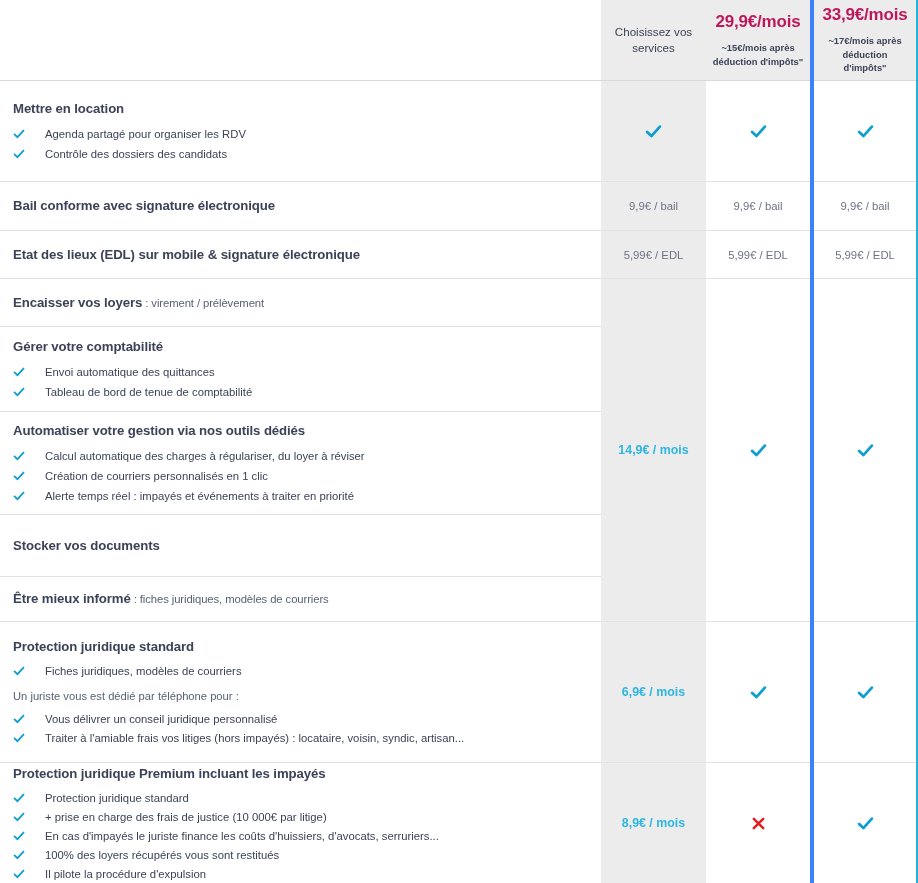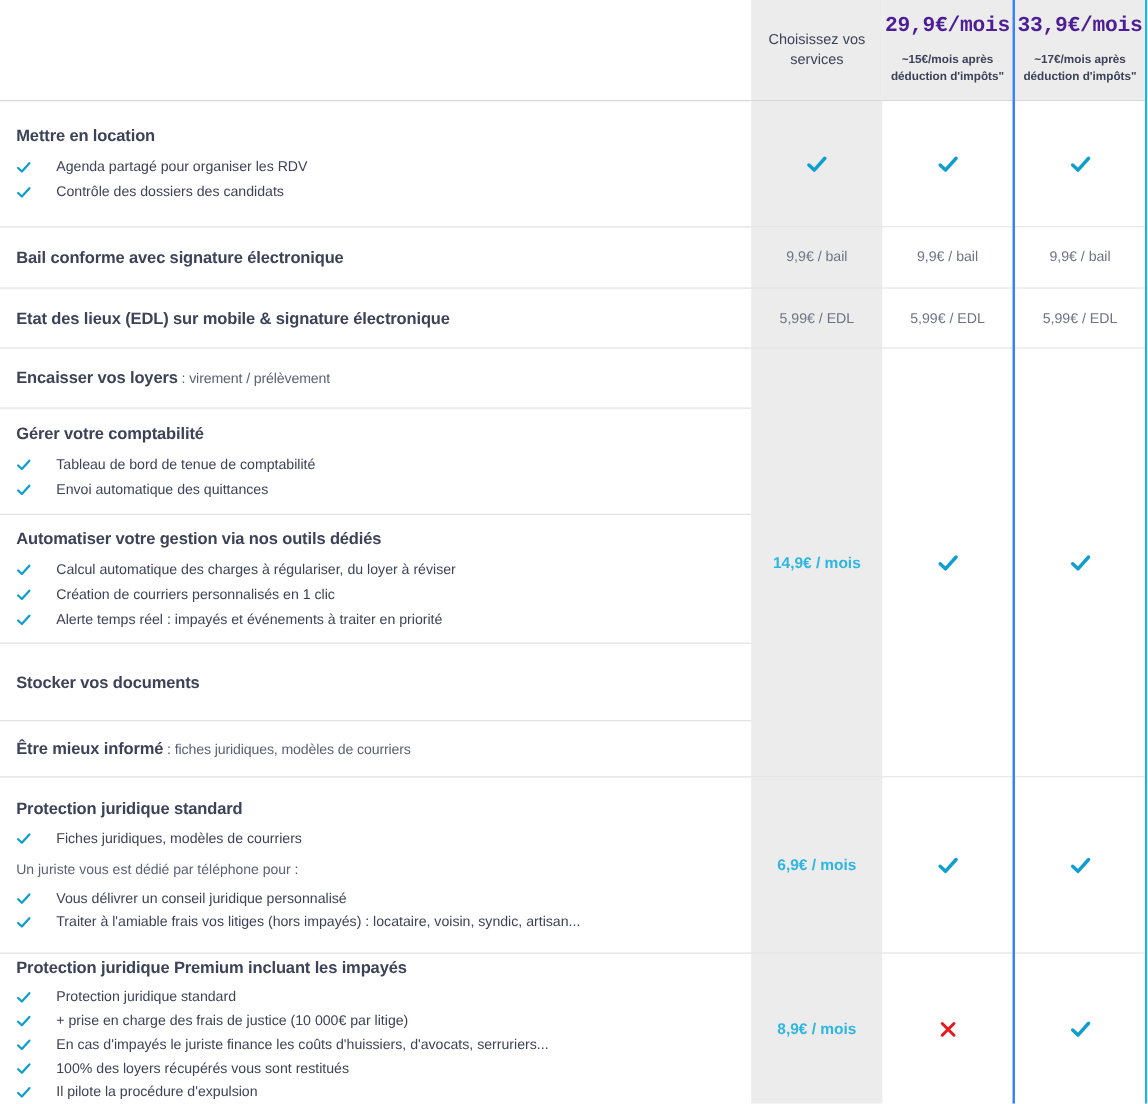--- a/index.html
+++ b/index.html
@@ -105,21 +105,21 @@
   .col-plan-a  { width: 104px; flex: 0 0 104px; }
   .col-plan-b  { width: 108px; flex: 0 0 108px; }
 
   .col-choose .cell,
   .col-choose .col-head { background: #ececec; }
 
   .col-plan-a .col-head,
   .col-plan-b .col-head { background: #ececec; }
 
   .col-plan-b {
-    border-left: 2px solid #3b82f6;
+    border-left: 4px solid #3b82f6;
     border-right: 2px solid #20b4dd;
   }
 
   .col-head {
     height: 81px;
     flex: 0 0 81px;
     display: flex;
     flex-direction: column;
     align-items: center;
     justify-content: center;
@@ -130,23 +130,22 @@
 
   .choose-label {
     font-size: 11.6px;
     color: #3c4257;
     line-height: 1.35;
   }
 
   .plan-price {
     font-size: 17px;
     font-weight: bold;
-    color: #4c1d95;
+    color: #be185d;
     letter-spacing: -0.2px;
-    font-family: Liberation Mono, monospace;
   }
 
   .plan-sub {
     margin-top: 9px;
     font-size: 9.4px;
     font-weight: bold;
     color: #3c4257;
     line-height: 1.45;
   }
 
@@ -221,27 +220,27 @@
       </div>
     </div>
 
     <div class="feature-row" style="height:85px">
       <div class="f-title"><span>Gérer votre comptabilité</span></div>
       <div class="f-bullets">
         <div class="bullet">
           <svg class="tick" viewBox="0 0 16 16">
               <path d="M2 8.5 L6 12.3 L14 3.4" fill="none" stroke="#0e9fd0" stroke-width="2.4" stroke-linecap="round" stroke-linejoin="round"></path>
             </svg>
+          <span>Envoi automatique des quittances</span>
+        </div>
+        <div class="bullet">
+          <svg class="tick" viewBox="0 0 16 16">
+              <path d="M2 8.5 L6 12.3 L14 3.4" fill="none" stroke="#0e9fd0" stroke-width="2.4" stroke-linecap="round" stroke-linejoin="round"></path>
+            </svg>
           <span>Tableau de bord de tenue de comptabilité</span>
-        </div>
-        <div class="bullet">
-          <svg class="tick" viewBox="0 0 16 16">
-              <path d="M2 8.5 L6 12.3 L14 3.4" fill="none" stroke="#0e9fd0" stroke-width="2.4" stroke-linecap="round" stroke-linejoin="round"></path>
-            </svg>
-          <span>Envoi automatique des quittances</span>
         </div>
       </div>
     </div>
 
     <div class="feature-row" style="height:103px">
       <div class="f-title"><span>Automatiser votre gestion via nos outils dédiés</span></div>
       <div class="f-bullets">
         <div class="bullet">
           <svg class="tick" viewBox="0 0 16 16">
               <path d="M2 8.5 L6 12.3 L14 3.4" fill="none" stroke="#0e9fd0" stroke-width="2.4" stroke-linecap="round" stroke-linejoin="round"></path>

